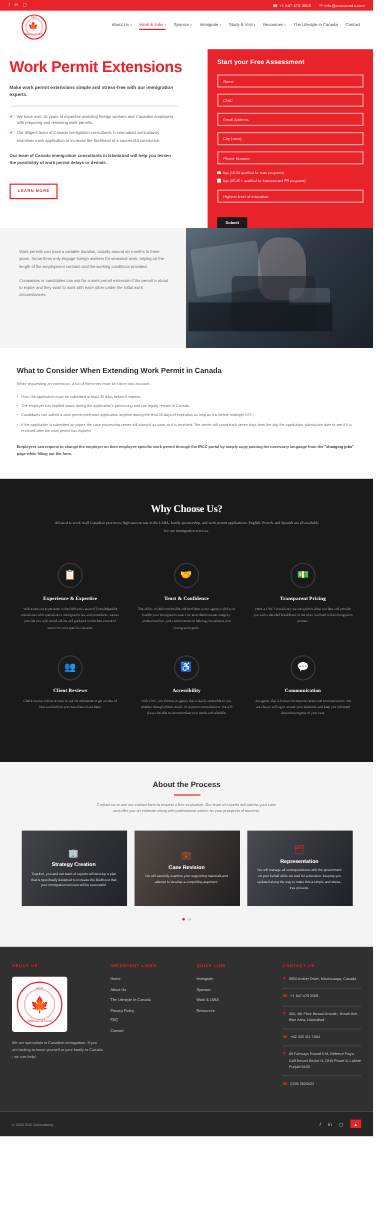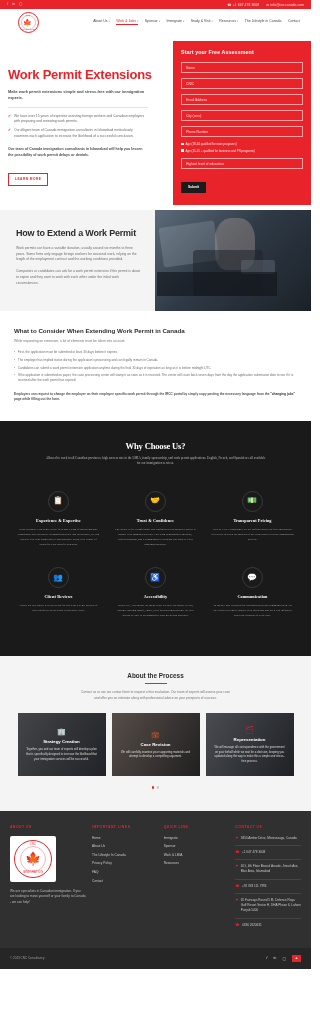--- a/index.html
+++ b/index.html
@@ -68,21 +68,21 @@
   }
   .nav-item.active { color: #e8232a; }
   .nav-item.active::after {
     content: ""; position: absolute; left: 0; right: 0; bottom: 0;
     height: .7px; background: #e8232a;
   }
   .caret { font-size: 2.4px; opacity: .7; }
 
   
   .hero { position: relative; padding: 10px 0 24px; background: #fff; }
-  .hero-inner { display: flex; padding: 0 8px; gap: 6px; margin-top: 19px; }
+  .hero-inner { display: flex; padding: 0 8px; gap: 6px; }
   .hero-left { width: 150px; padding-top: 4px; }
   .hero-title {
     font-size: 13px; color: #e8232a; font-weight: bold;
     letter-spacing: -.25px; line-height: 1.12; margin-bottom: 6px;
   }
   .hero-sub {
     font-size: 3.9px; color: #4b4b4b; font-weight: bold;
     line-height: 1.65; margin-bottom: 6px; max-width: 140px;
   }
   .hero-rule { height: .5px; background: #e4e4e4; margin: 0 0 6px 0; width: 140px;}
@@ -385,21 +385,20 @@
       <div class="spacer-3"></div>
       <div class="form-field">
           <span>Highest level of education</span>
         </div>
       <button class="btn-submit">Submit</button>
     </div>
   </div>
 
   <div class="extend">
     <div class="extend-left">
-      <h2 class="extend-title">How to Extend a Work Permit</h2>
       <p class="extend-p">Work permits can have a variable duration, usually around six months to three years. Some firms only engage foreign workers for seasonal work, relying on the length of the employment contract and the working conditions provided.</p>
       <p class="extend-p">Companies or candidates can ask for a work permit extension if the permit is about to expire and they want to work with each other under the initial work circumstances.</p>
     </div>
     <div class="extend-right">
       <div class="photo-shape ph1"></div>
       <div class="photo-shape ph3"></div>
       <div class="photo-shape ph2"></div>
       <div class="photo-shape ph5"></div>
       <div class="photo-shape ph4"></div>
     </div>

